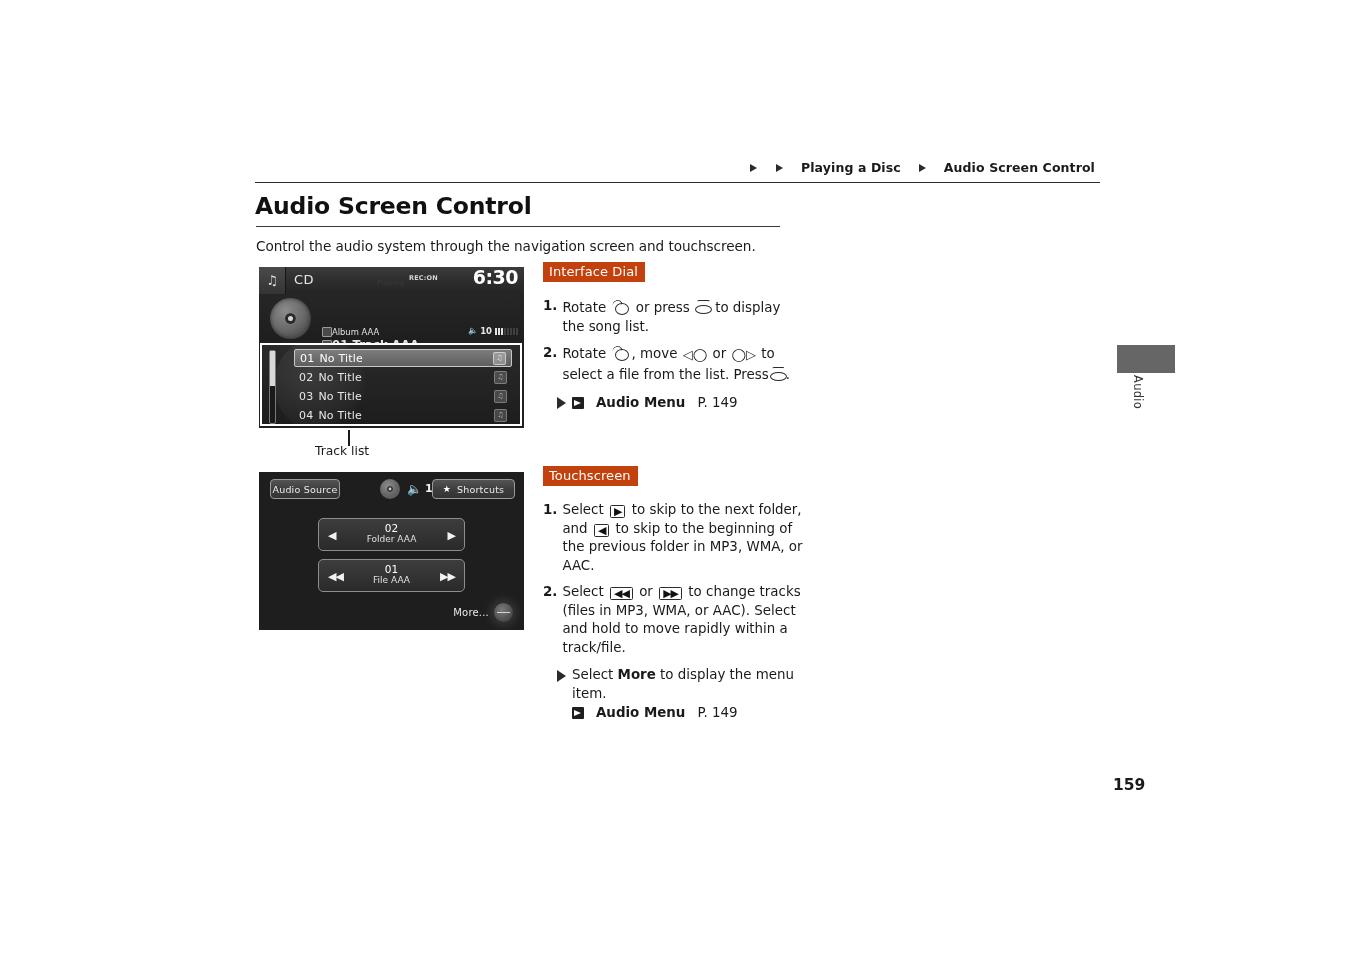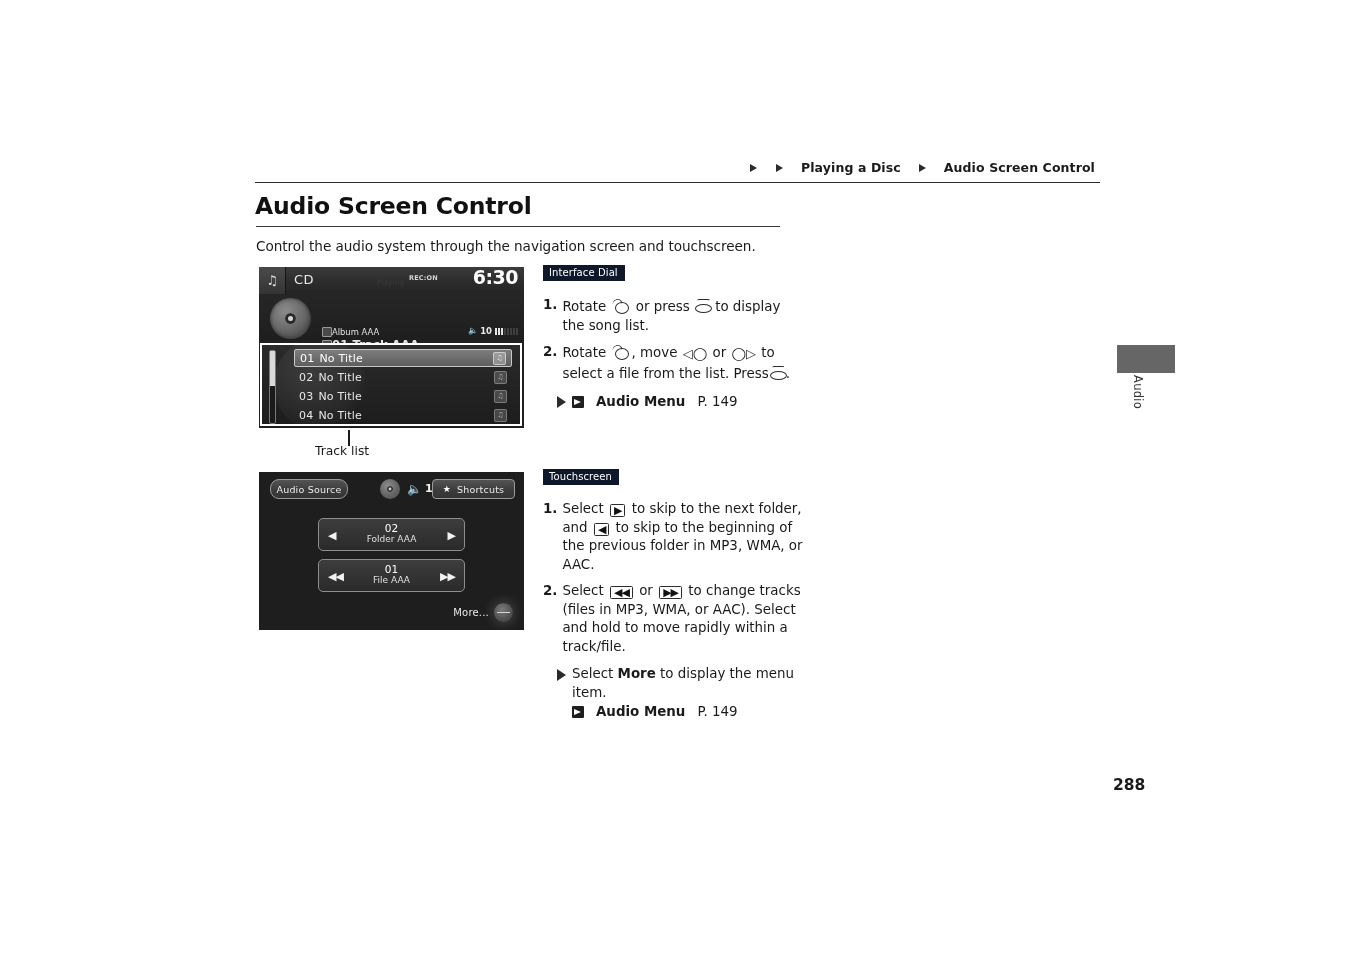--- a/index.html
+++ b/index.html
@@ -311,21 +311,21 @@
     position: absolute;
     background: linear-gradient(#545454, #3c3c3c 55%, #333);
     border: 1px solid #9a9a9a;
     border-radius: 4px;
     color: #ebebeb;
     font-size: 9.5px;
     display: flex; align-items: center; justify-content: center;
     letter-spacing: 0.2px;
     box-sizing: border-box;
   }
-  #btn-audio-source { left: 11px; top: 7px; width: 78px; height: 20px; border-radius: 9px; }
+  #btn-audio-source { left: 11px; top: 7px; width: 70px; height: 20px; }
   #btn-shortcuts    { right: 9px; top: 7px; width: 83px; height: 20px; gap: 6px; }
   .star-glyph { color: #ffffff; font-size: 9px; }
 
   .ts-disc {
     position: absolute;
     left: 121px; top: 7px;
     width: 20px; height: 20px;
     border-radius: 50%;
     background: radial-gradient(circle at 40% 35%, #8d8d8d, #646464 55%, #505050);
   }
@@ -409,23 +409,23 @@
     background: #d5d5d5;
   }
 
   
   .instr-col { position: absolute; left: 543px; width: 260px; }
   #instr-dial  { top: 261px; }
   #instr-touch { top: 465px; }
 
   .section-badge {
     display: inline-block;
-    background: #0f172a;
+    background: #c2410c;
     color: #ffffff;
-    font-size: 10px;
+    font-size: 13px;
     padding: 2px 7px 3px 6px;
     letter-spacing: 0.1px;
     margin-bottom: 7px;
   }
   .step {
     display: flex;
     margin-top: 8px;
     font-size: 13.4px;
     line-height: 1.38;
     color: #1a1a1a;
@@ -789,13 +789,13 @@
         <span class="ref-title">Audio Menu</span>
         <span class="ref-page">P. 149</span>
       </span>
     </span>
   </div>
 </div>
 
 <div class="side-tab"></div>
 <div class="side-tab-label">Audio</div>
 
-<div class="page-num">288</div>
+<div class="page-num">159</div>
 
 </body></html>

